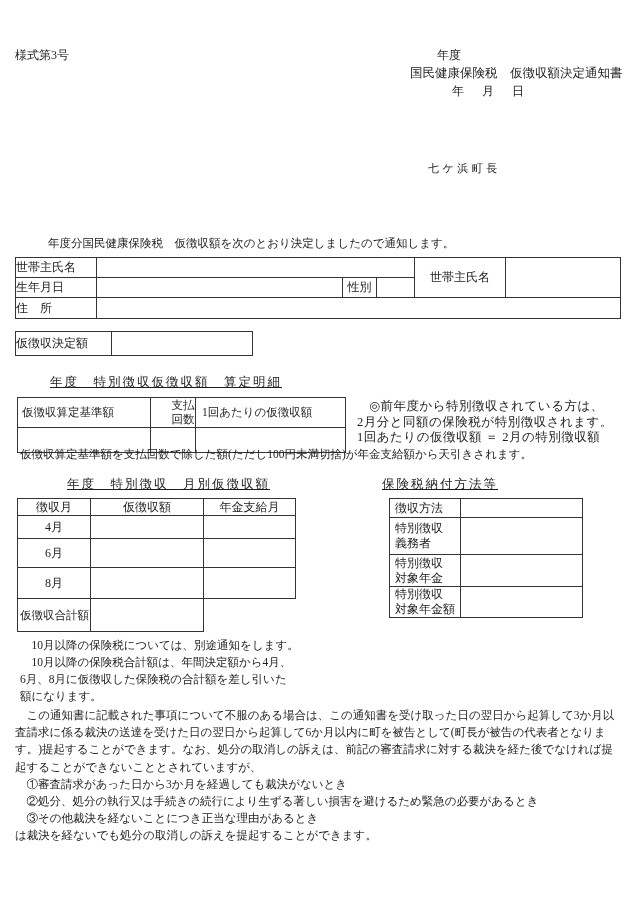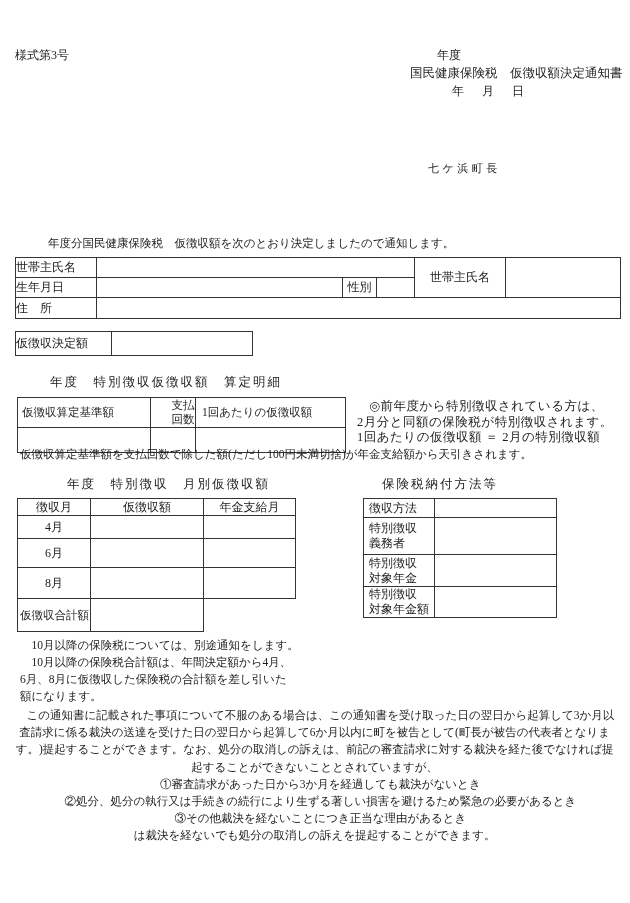--- a/index.html
+++ b/index.html
@@ -4,33 +4,33 @@
 <style>
   html,body{margin:0;padding:0;background:#e8e8e8;}
   .page{
     position:relative;width:630px;height:903px;background:#ffffff;
     font-family:"Liberation Serif","DejaVu Serif",serif;color:#1c1c1c;
     overflow:hidden;margin:0 auto;
   }
   .t{position:absolute;white-space:nowrap;font-size:11.5px;line-height:1.3;}
   .fs12{font-size:12px;}
   .title{font-size:12.5px;}
-  .head{font-size:12.5px;letter-spacing:2px;}
+  .head{font-size:12.5px;letter-spacing:2px;text-decoration:underline;}
   .grid{position:absolute;border-collapse:collapse;table-layout:fixed;}
   .grid td{border:1px solid #343434;font-size:12px;padding:0;vertical-align:middle;
            overflow:hidden;line-height:1.25;}
   .lbl{padding-left:7px;}
   .ctr{text-align:center;}
   .pre{white-space:pre-line;}
   .ghost{border:none !important;}
   .s115 td{font-size:11.5px;padding-left:20px;}
   .notebox{position:absolute;font-size:12.5px;letter-spacing:0.5px;line-height:15.6px;white-space:nowrap;}
   .notebox .first{margin-left:12px;}
   .ol div{height:17px;line-height:17px;white-space:nowrap;font-size:11.5px;}
-  .bl div{height:17.2px;line-height:17.2px;white-space:nowrap;font-size:11.5px;text-align:center;}
+  .bl div{height:17.2px;line-height:17.2px;white-space:nowrap;font-size:11.5px;}
 </style>
 </head>
 <body>
 
 <div class="page">
 
   <div class="t fs12" style="left:15px;top:48px">様式第3号</div>
   <div class="t fs12" style="left:437px;top:48px">年度</div>
   <div class="t title" style="left:410px;top:65px">国民健康保険税　仮徴収額決定通知書</div>
   <div class="t fs12" style="left:452px;top:84px;letter-spacing:3px">年　月　日</div>
@@ -137,21 +137,21 @@
       <td></td>
     </tr>
     <tr style="height:33px">
       <td style="padding-left:2px;font-size:11.5px">仮徴収合計額</td>
       <td></td>
       <td class="ghost"></td>
     </tr>
   </tbody>
     </table>
 
-  <table class="grid" style="left:363px;top:498px">
+  <table class="grid" style="left:389px;top:498px">
     <colgroup>
         <col style="width:71px">
         <col style="width:122px">
       </colgroup>
     <tbody>
         <tr style="height:19px">
       <td class="lbl" style="padding-left:5px">徴収方法</td>
       <td></td>
     </tr>
     <tr style="height:37px">

